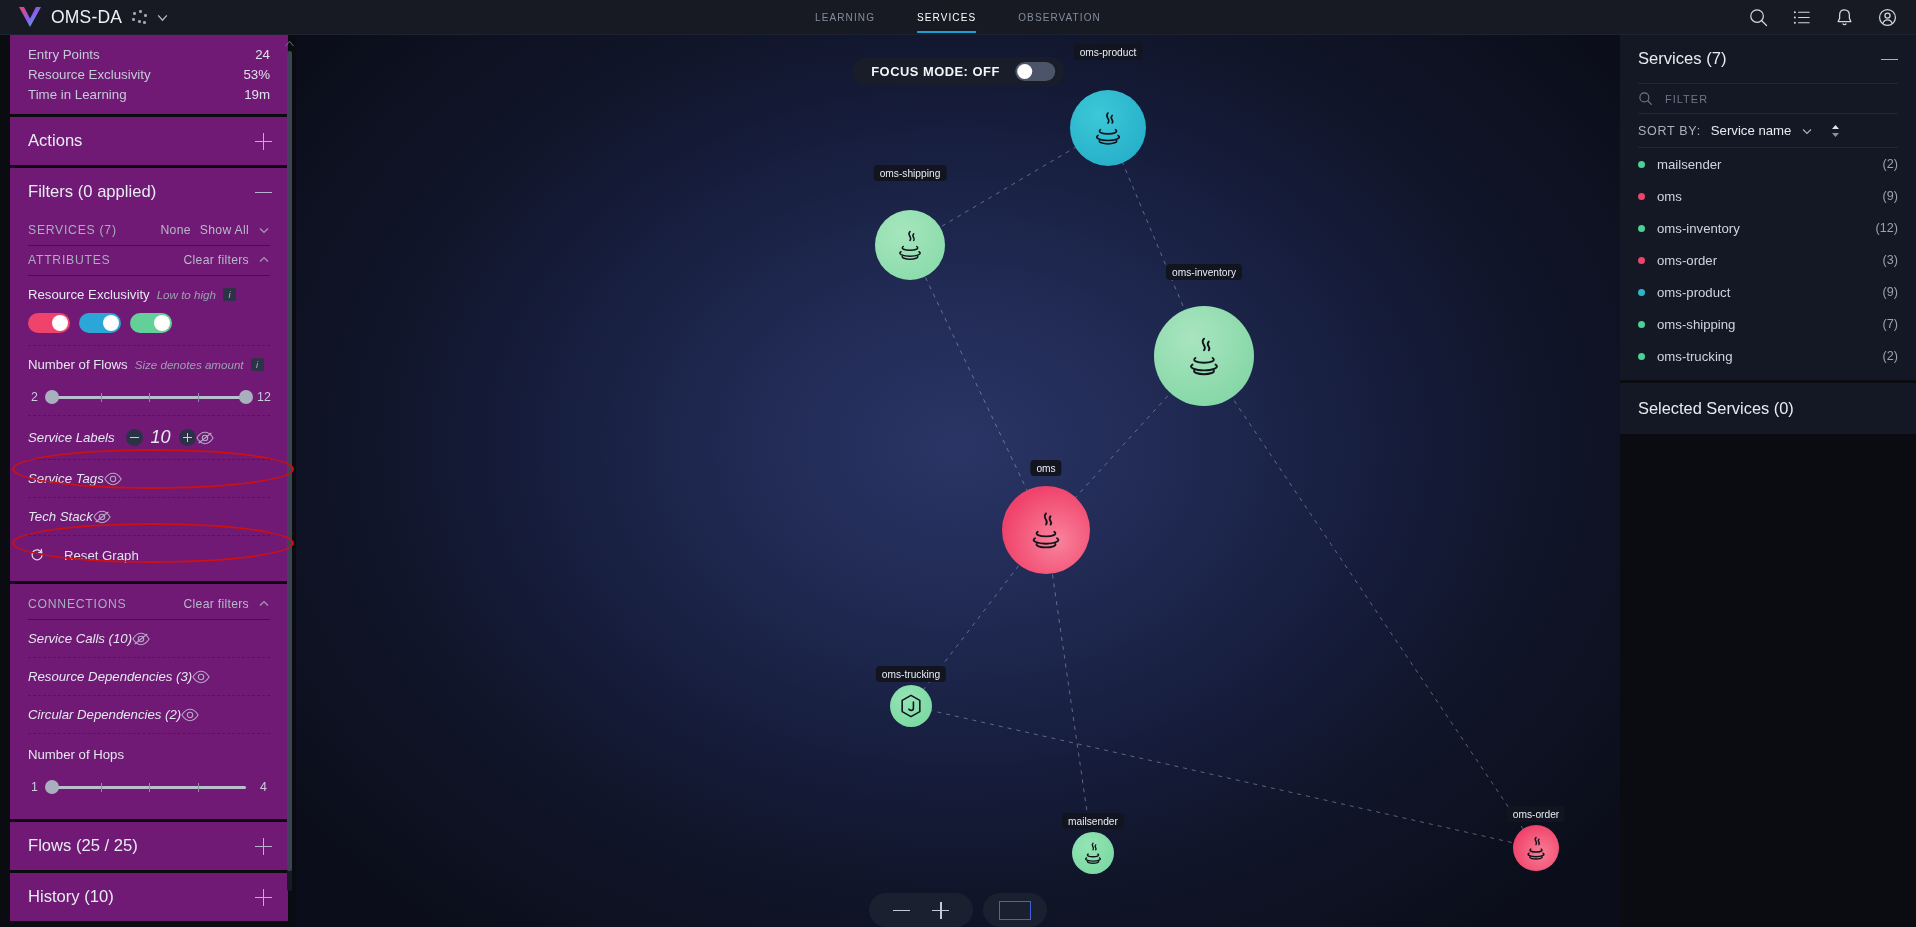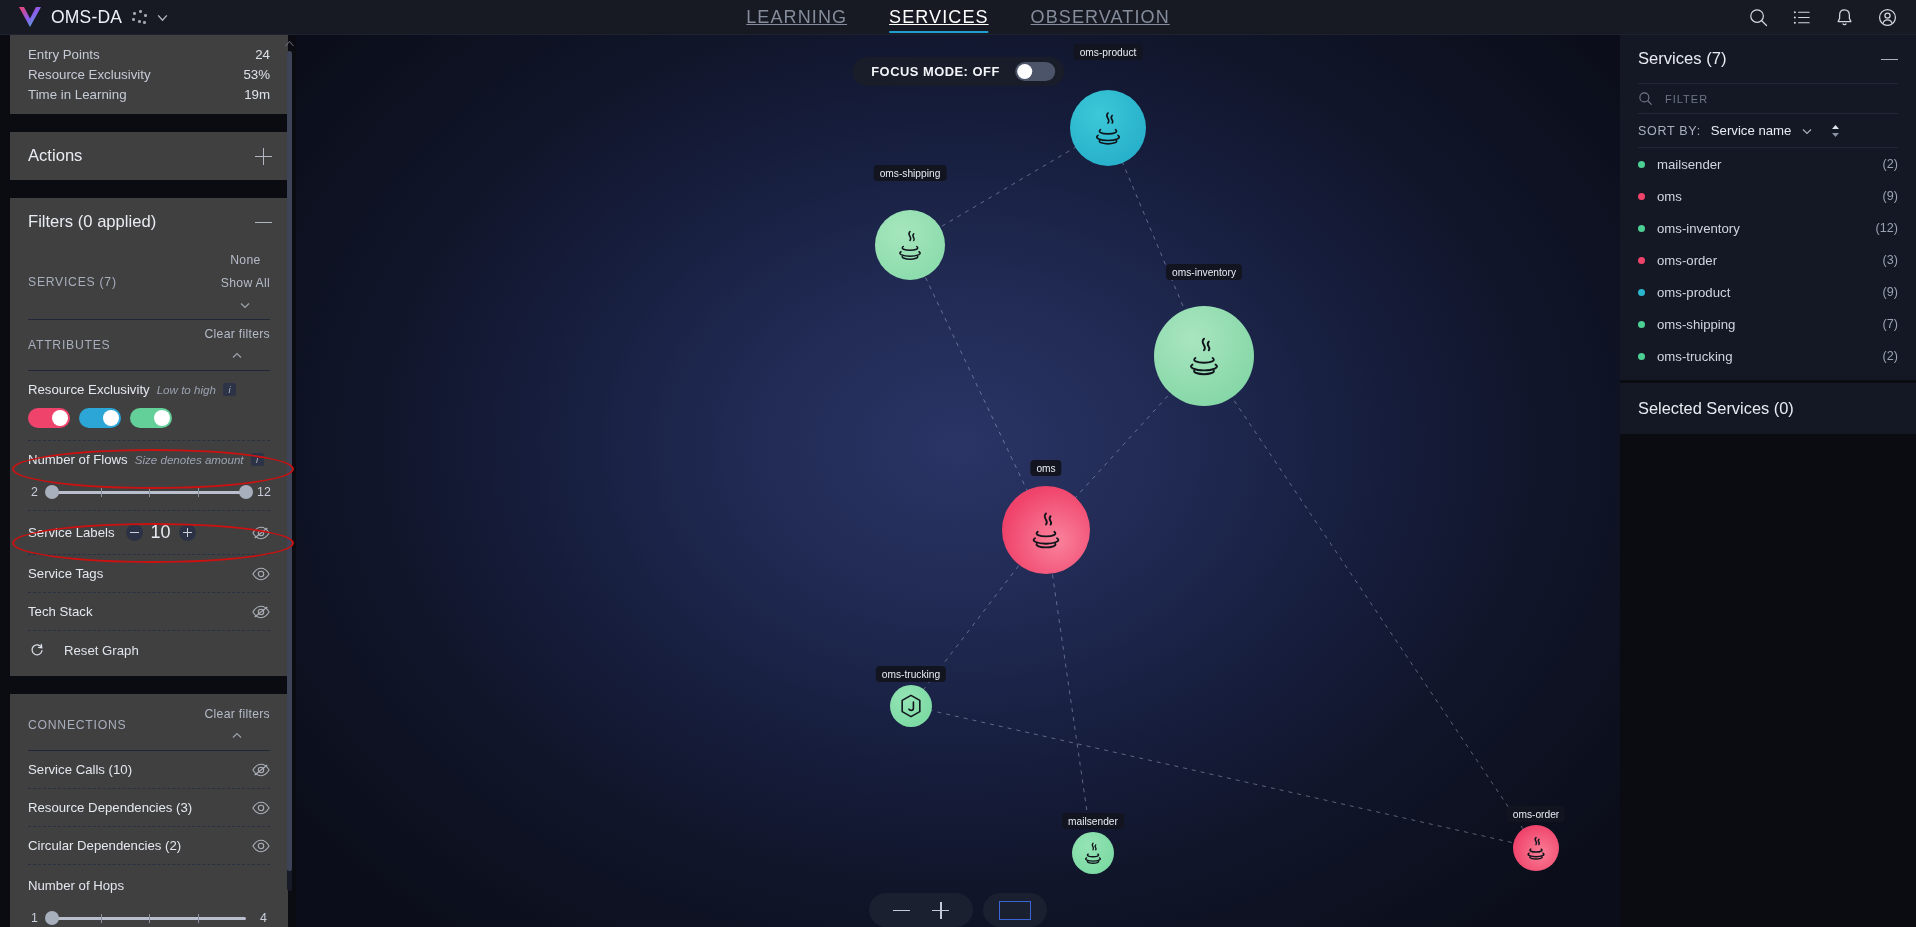--- a/index.html
+++ b/index.html
@@ -27,24 +27,23 @@
     position: absolute; width: 2.6px; height: 2.6px; border-radius: 50%;
     background: #cfd4de;
   }
   .chev { width: 13px; height: 13px; opacity: .85; }
 
   .navtabs {
     position: absolute; left: 50%; transform: translateX(-50%);
     display: flex; gap: 42px; height: 35px; align-items: center;
   }
   .navtab {
-    font-size: 18px; letter-spacing: 1.1px; color: #858c9c;
+    font-size: 10px; letter-spacing: 1.1px; color: #858c9c;
     height: 35px; display: flex; align-items: center; cursor: pointer;
     position: relative;
-    text-decoration: underline;
   }
   .navtab.active { color: #ffffff; }
   .navtab.active:after {
     content: ""; position: absolute; left: 0; right: 0; bottom: 2px;
     height: 2px; background: #1e9fd0;
   }
 
   .topicons {
     position: absolute; right: 18px; display: flex; gap: 22px; align-items: center;
   }
@@ -54,22 +53,22 @@
   .sidebar {
     position: absolute; top: 35px; left: 0; width: 296px; height: 892px;
     background: #0a0c12;
     overflow: hidden;
     z-index: 30;
   }
   .sb-inner {
     position: absolute; top: 0; left: 10px; width: 278px;
   }
   .card {
-    background: #404040;
-    margin-bottom: 18px;
+    background: #701a75;
+    margin-bottom: 3px;
   }
   .stats { padding: 9px 18px 10px 18px; }
   .stat-row {
     display: flex; justify-content: space-between; align-items: center;
     font-size: 13.3px; padding: 2.5px 0; color: #c4cad6;
   }
   .stat-row .val { color: #dde2ea; }
 
   .section-head {
     display: flex; align-items: center; justify-content: space-between;
@@ -86,21 +85,21 @@
   .plusbtn:after { top: 0; left: 8px; height: 17px; width: 1.4px; }
   .minusbtn:before { left: 0; top: 8px; width: 17px; height: 1.4px; }
 
   .filters-body { padding: 0 18px 14px 18px; }
   .subhead {
     display: flex; align-items: center; justify-content: space-between;
     font-size: 12.2px; letter-spacing: .75px; color: #a7aebc;
     padding: 7px 0 8px 0;
     border-bottom: 1px solid #222738;
   }
-  .subhead .rightgrp { display: flex; align-items: center; gap: 9px; font-size: 12.2px; letter-spacing: .3px; flex-direction: column; }
+  .subhead .rightgrp { display: flex; align-items: center; gap: 9px; font-size: 12.2px; letter-spacing: .3px; }
   .subhead .link { color: #b4bbc9; cursor: pointer; }
   .caret { width: 12px; height: 12px; opacity: .8; }
 
   .attr-title {
     font-size: 13.2px; color: #e3e7ee; padding: 11px 0 9px 0;
     display: flex; align-items: center; gap: 7px;
   }
   .attr-title .hint { font-size: 11.6px; font-style: italic; color: #9aa2b1; }
   .infodot {
     width: 13px; height: 13px; border-radius: 2.5px; background: #2c3346;
@@ -127,23 +126,24 @@
   }
   .track .tick {
     position: absolute; top: -3px; width: 1px; height: 9px; background: #8a91a1;
   }
   .knob {
     position: absolute; top: 50%; transform: translate(-50%, -50%);
     width: 14px; height: 14px; border-radius: 50%; background: #a9b0bd;
   }
 
   .optrow {
-    display: flex; align-items: center; justify-content: space-between;
+    display: flex; align-items: center; justify-content: flex-start;
     padding: 11px 0 11px 0; font-size: 13.2px; color: #e3e7ee;
     cursor: pointer;
+    font-style: italic;
   }
   .optrow .left { display: flex; align-items: center; gap: 11px; }
   .stepper { display: flex; align-items: center; gap: 8px; }
   .stepbtn {
     width: 17px; height: 17px; border-radius: 50%; background: #2b3245;
     position: relative; cursor: pointer;
   }
   .stepbtn:before { content:""; position:absolute; left:4px; top:8px; width:9px; height:1.3px; background:#c9cfdb; }
   .stepbtn.plus:after { content:""; position:absolute; top:4px; left:8px; width:1.3px; height:9px; background:#c9cfdb; }
   .stepval { font-size: 18px; color: #e7eaf1; min-width: 16px; text-align: center; }

